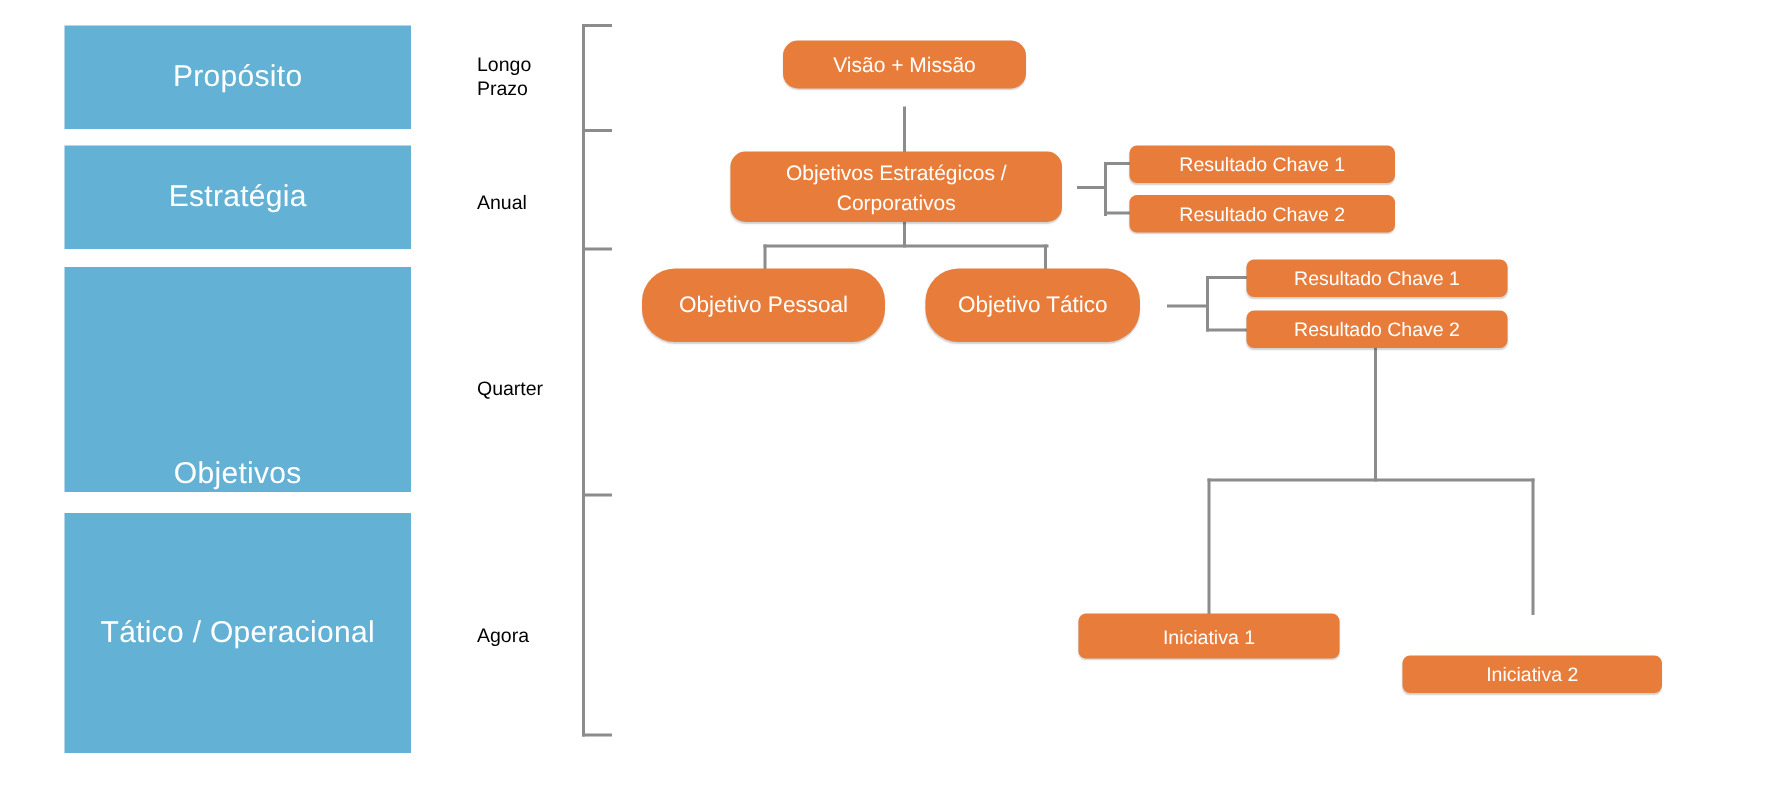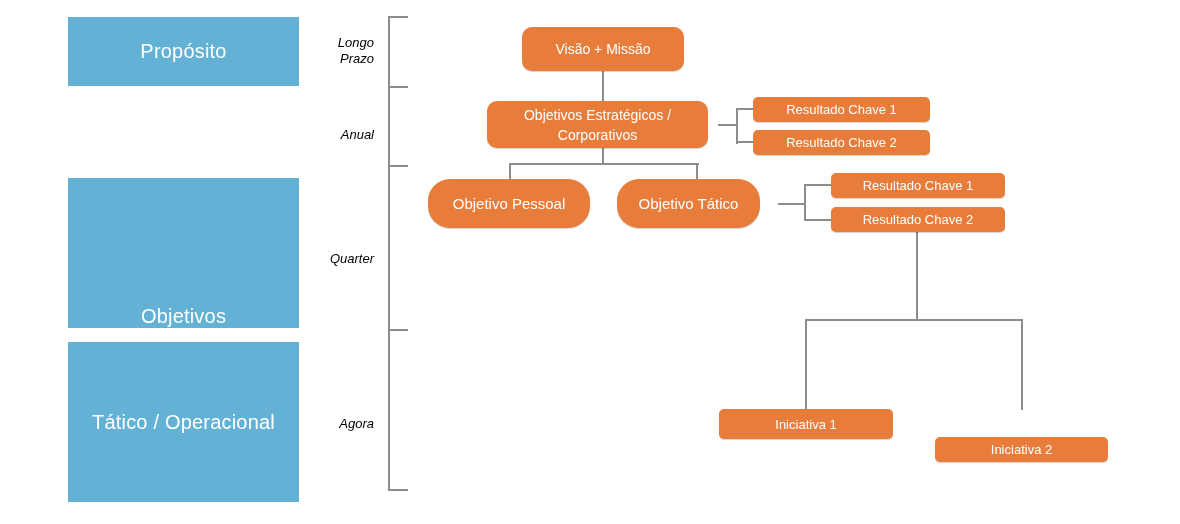--- a/index.html
+++ b/index.html
@@ -30,47 +30,45 @@
     width: 231px;
     background: var(--layer-fill);
     color: var(--layer-text);
     display: flex;
     align-items: center;
     justify-content: center;
     font-size: 20px;
     font-weight: 400;
     letter-spacing: 0.2px;
     text-align: center;
-    margin-left: 25px;
   }
   .layer-1 { top: 17px;  height: 69px; }
   .layer-2 { top: 97px;  height: 69px; }
   .layer-3 { top: 178px; height: 150px; align-items: flex-end; }
   .layer-4 { top: 342px; height: 160px; }
 
   
   .seg { position: absolute; background: var(--connector); }
   .bracket-v { left: 388px; top: 16px; width: 2px; height: 475px; }
   .tick { left: 388px; width: 20px; height: 2px; }
   .tick-1 { top: 16px; }
   .tick-2 { top: 86px; }
   .tick-3 { top: 165px; }
   .tick-4 { top: 329px; }
   .tick-5 { top: 489px; }
 
   
   .horizon {
     position: absolute;
-    left: 304px;
+    left: 318px;
     width: 70px;
-    text-align: right;
+    text-align: left;
     font-size: 13px;
     line-height: 16px;
     color: var(--horizon-text);
-    font-style: italic;
   }
   .horizon-1 { top: 35px; }
   .horizon-2 { top: 127px; }
   .horizon-3 { top: 251px; }
   .horizon-4 { top: 416px; }
 
   
   .node {
     position: absolute;
     background: var(--node-fill);
@@ -78,21 +76,21 @@
     display: flex;
     align-items: center;
     justify-content: center;
     text-align: center;
     box-shadow: 0 1px 1px rgba(0,0,0,0.18);
   }
   .node-lg { border-radius: 10px; font-size: 14px; line-height: 20px; }
   .node-md { border-radius: 22px; font-size: 15px; }
   .node-sm { border-radius: 5px;  font-size: 13px; }
 
-  .node-vision    { left: 522px; top: 27px;  width: 162px; height: 44px; }
+  .node-vision    { left: 522px; top: 27px;  width: 162px; height: 32px; }
   .node-strategic { left: 487px; top: 101px; width: 221px; height: 47px; padding: 0 14px; }
   .node-personal  { left: 428px; top: 179px; width: 162px; height: 49px; }
   .node-tactical  { left: 617px; top: 179px; width: 143px; height: 49px; }
   .node-kra1 { left: 753px; top: 97px;  width: 177px; height: 25px; }
   .node-kra2 { left: 753px; top: 130px; width: 177px; height: 25px; }
   .node-krb1 { left: 831px; top: 173px; width: 174px; height: 25px; }
   .node-krb2 { left: 831px; top: 207px; width: 174px; height: 25px; }
   .node-init1 { left: 719px; top: 409px; width: 174px; height: 30px; }
   .node-init2 { left: 935px; top: 409px; width: 173px; height: 25px; margin-top: 28px; }
 
@@ -115,20 +113,23 @@
   .c-drop-init1         { left: 805px; top: 319px; width: 2px;   height: 91px; }
   .c-drop-init2         { left: 1021px; top: 319px; width: 2px;  height: 91px; }
 </style>
 </head>
 <body>
 
 <div class="canvas">
 
   <div class="layer-box layer-1">
     <span>Propósito</span>
+  </div>
+  <div class="layer-box layer-2">
+    <span>Estratégia</span>
   </div>
   <div class="layer-box layer-3">
     <span>Objetivos</span>
   </div>
   <div class="layer-box layer-4">
     <span>Tático / Operacional</span>
   </div>
 
   <div class="seg bracket-v"></div>
   <div class="seg tick tick-1"></div>

